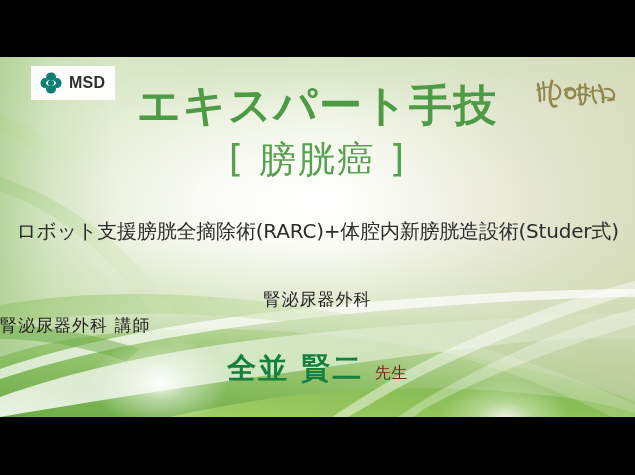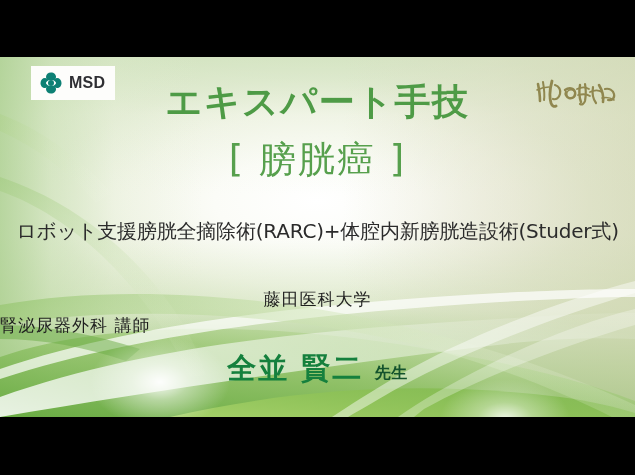--- a/index.html
+++ b/index.html
@@ -165,21 +165,21 @@
     z-index: 25;
   }
 
   #main-title {
     position: absolute;
     left: 0; right: 0;
     top: 26px;
     text-align: center;
     font-family: "DejaVu Sans", "Liberation Sans", sans-serif;
     font-weight: bold;
-    font-size: 36px;
+    font-size: 43px;
     line-height: 1.05;
     letter-spacing: 1.5px;
     color: #4e9b46;
     white-space: nowrap;
   }
   #sub-title {
     position: absolute;
     left: 0; right: 0;
     top: 84px;
     text-align: center;
@@ -235,24 +235,24 @@
   }
   #presenter .pname {
     font-family: "DejaVu Sans", "Liberation Sans", sans-serif;
     font-weight: bold;
     font-size: 29px;
     letter-spacing: 2px;
     color: #15803d;
   }
   #presenter .honorific {
     font-family: "DejaVu Sans", "Liberation Sans", sans-serif;
-    font-weight: bold;
+    font-weight: normal;
     font-size: 16px;
     letter-spacing: 0.5px;
-    color: #14532d;
+    color: #7f1d1d;
     margin-left: 7px;
   }
 </style>
 </head>
 <body>
 
 <div id="viewport">
 
   <div class="letterbox top"></div>
 
@@ -354,21 +354,21 @@
           <path d="M69 22 C73 21 78 22 81 24" stroke-width="1.6"></path>
         </g>
         <circle cx="38" cy="18" r="4.2" fill="none" stroke="#8a8046" stroke-width="1.4"></circle>
       </svg>
     </div>
 
     <div class="text-layer">
       <div id="main-title">エキスパート手技</div>
       <div id="procedure">ロボット支援膀胱全摘除術(RARC)+体腔内新膀胱造設術(Studer式)</div>
       <div id="sub-title">[ 膀胱癌 ]</div>
-      <div id="affil-1">藤田医科大学</div>
+      <div id="affil-1">腎泌尿器外科</div>
       <div id="affil-2">腎泌尿器外科 講師</div>
       <div id="presenter">
         <span class="pname">全並 賢二</span>
         <span class="honorific">先生</span>
       </div>
     </div>
 
   </div>
 
   <div class="letterbox bottom"></div>

